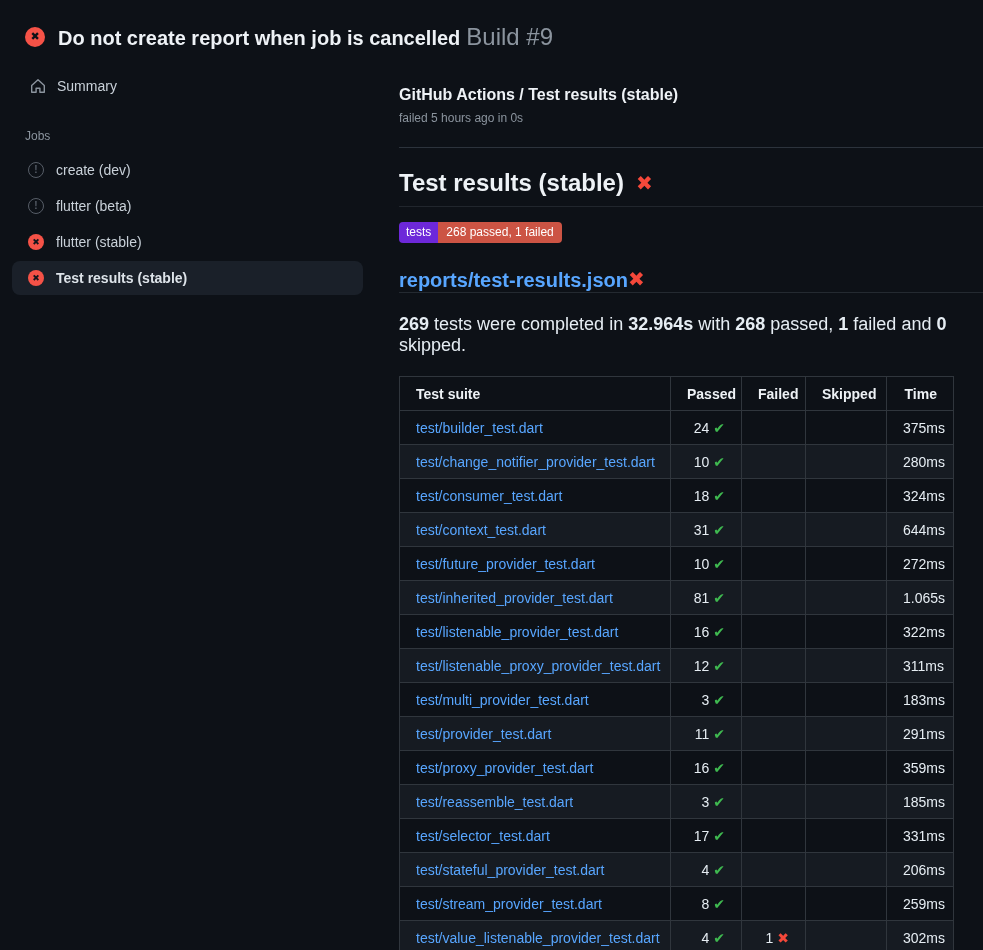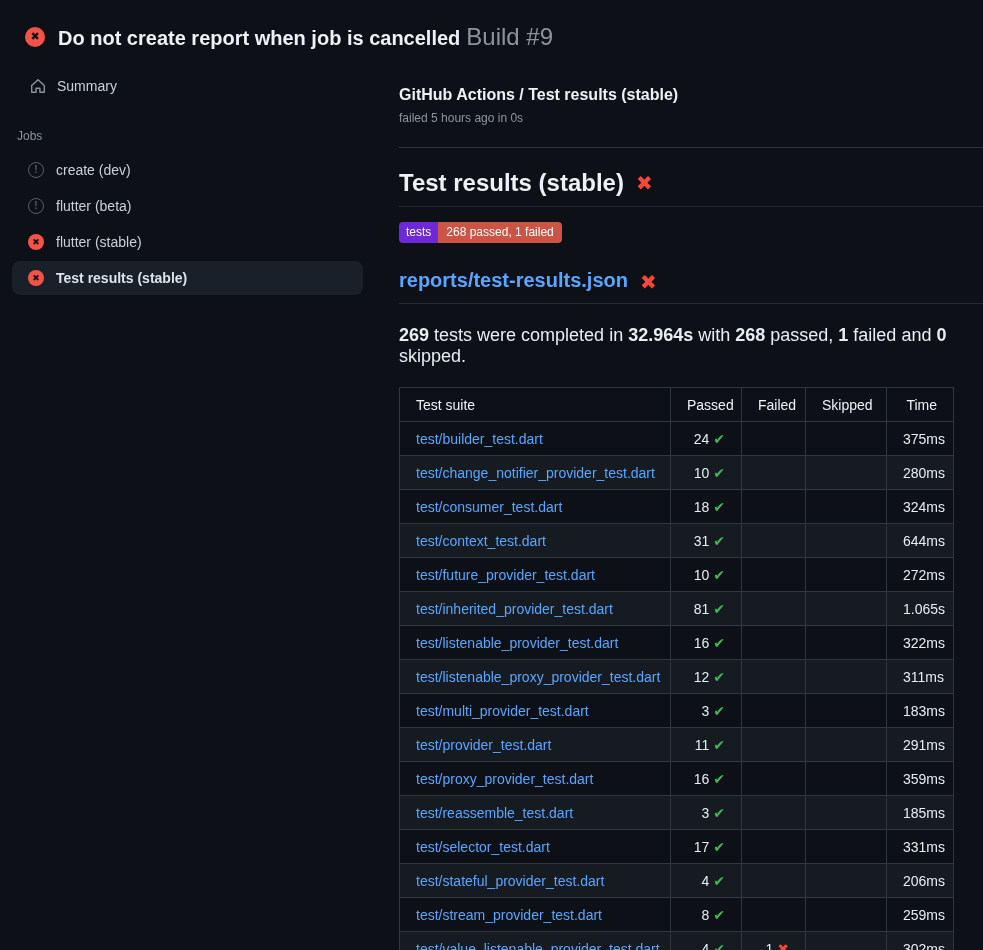--- a/index.html
+++ b/index.html
@@ -26,21 +26,21 @@
   .check-header .build { font-size:24px; font-weight:400; color:#8b949e; margin-left:6px; }
 
   
   .sidebar { position:absolute; left:0; top:56px; width:375px; }
   .summary-item {
     display:flex; align-items:center; gap:11px;
     padding:10px 16px 10px 30px; margin-top:12px;
     font-size:14px; color:#c9d1d9; cursor:pointer;text-align:right;
   }
   .jobs-label {
-    font-size:12px; color:#8b949e; padding-left:17px; margin-top:25px;
+    font-size:12px; color:#8b949e; padding-left:25px; margin-top:25px;
   }
   .jobs-list { margin-top:10px; }
   .job-item {
     display:flex; align-items:center; gap:12px;
     margin:2px 12px; padding:9px 16px; border-radius:8px;
     font-size:14px; color:#c9d1d9; cursor:pointer;
   }
   .job-item.selected { background:#1a2029; font-weight:bold; color:#dde3e9; }
   .icon-neutral {
     width:16px; height:16px; border-radius:50%;
@@ -68,40 +68,40 @@
     font-size:24px; font-weight:bold; color:#eef2f6;
     display:flex; align-items:center; gap:12px;
   }
   .x-mark { color:#f5483a; font-size:20px; font-weight:bold; line-height:1; }
 
   .badge { display:inline-flex; margin-top:15px; font-size:12px; border-radius:4px; overflow:hidden; }
   .badge .badge-label { background:#6d28d9; color:#ffffff; padding:3px 7px 4px; }
   .badge .badge-value { background:#cc5444; color:#ffffff; padding:3px 8px 4px; }
 
   .report-heading {
-    margin-top:26px; padding-bottom:11px;
+    margin-top:26px; 
     border-bottom:1px solid #242a31;
     font-size:20px; font-weight:bold;
-    display:flex; align-items:flex-end; gap:12px;
+    display:flex; align-items:flex-start; 
   }
   .report-heading a { color:#58a6ff; text-decoration:none; cursor:pointer; }
 
   .summary-line { margin-top:21px; font-size:18px; color:#e6edf3; }
   .summary-line .b { font-weight:bold; }
 
   
   table.results {
     margin-top:20px; border-collapse:collapse; table-layout:fixed;
     font-size:14px; width:554px;
   }
   .results th, .results td {
     border:1px solid #30363d; height:34px;
     padding:0 16px; white-space:nowrap; overflow:hidden;
   }
-  .results th { font-weight:normal; color:#eef2f6; text-align:left; }
+  .results th { font-weight:bold; color:#eef2f6; text-align:left; }
   .results th.num, .results td.num { text-align:right; }
   .results tr:nth-child(2n) td { background:#161b22; }
   .results td a { color:#58a6ff; text-decoration:none; cursor:pointer; }
   .pass-check { color:#3fb950; font-weight:bold; margin-left:4px; }
   .fail-x { color:#f5483a; font-weight:bold; margin-left:4px; }
   .col-suite { width:271px; } .col-passed { width:71px; }
   .col-failed { width:64px; } .col-skipped { width:81px; } .col-time { width:67px; }
 </style>
 </head>
 <body>

